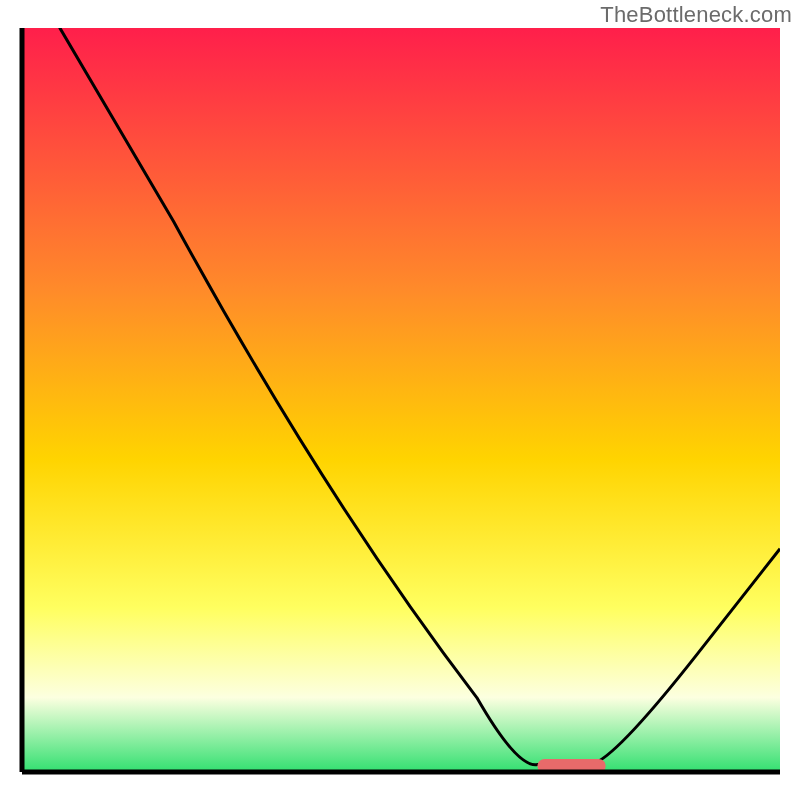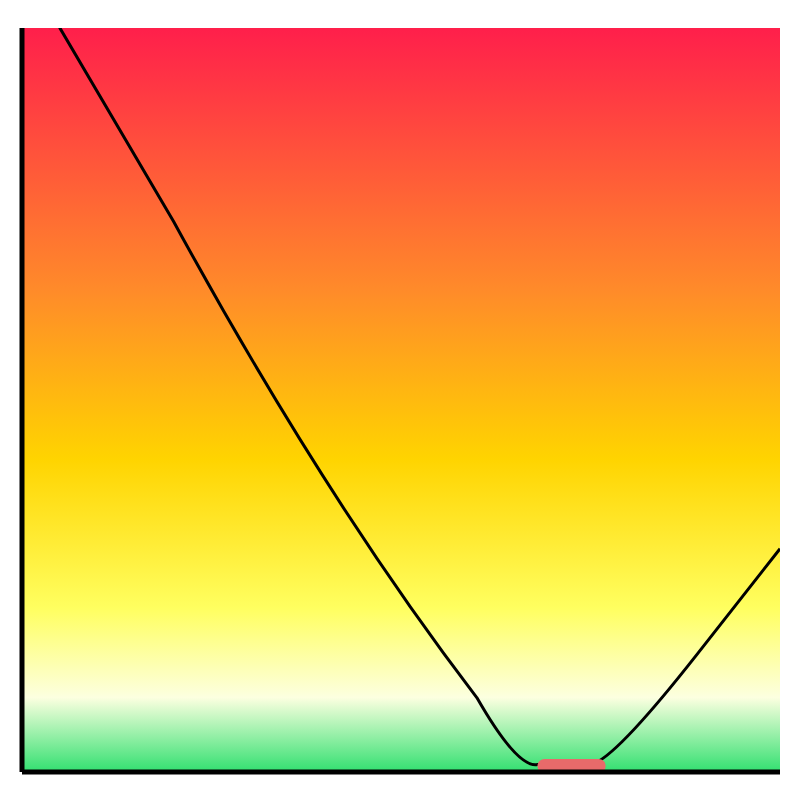--- a/index.html
+++ b/index.html
@@ -29,20 +29,21 @@
   svg.plot {
     position: absolute;
     left: 0;
     top: 0;
   }
 </style>
 </head>
 <body>
 
 <div class="chart-container">
+  <div class="watermark">TheBottleneck.com</div>
 
   <svg class="plot" width="800" height="800" viewBox="0 0 800 800">
     <defs>
       <linearGradient id="bg-grad" x1="0" y1="0" x2="0" y2="1">
 
       <stop offset="0%" stop-color="#ff1f4b"></stop>
           <stop offset="35%" stop-color="#ff8a2a"></stop>
           <stop offset="58%" stop-color="#ffd400"></stop>
           <stop offset="78%" stop-color="#ffff60"></stop>
           <stop offset="90%" stop-color="#fcffe0"></stop>

